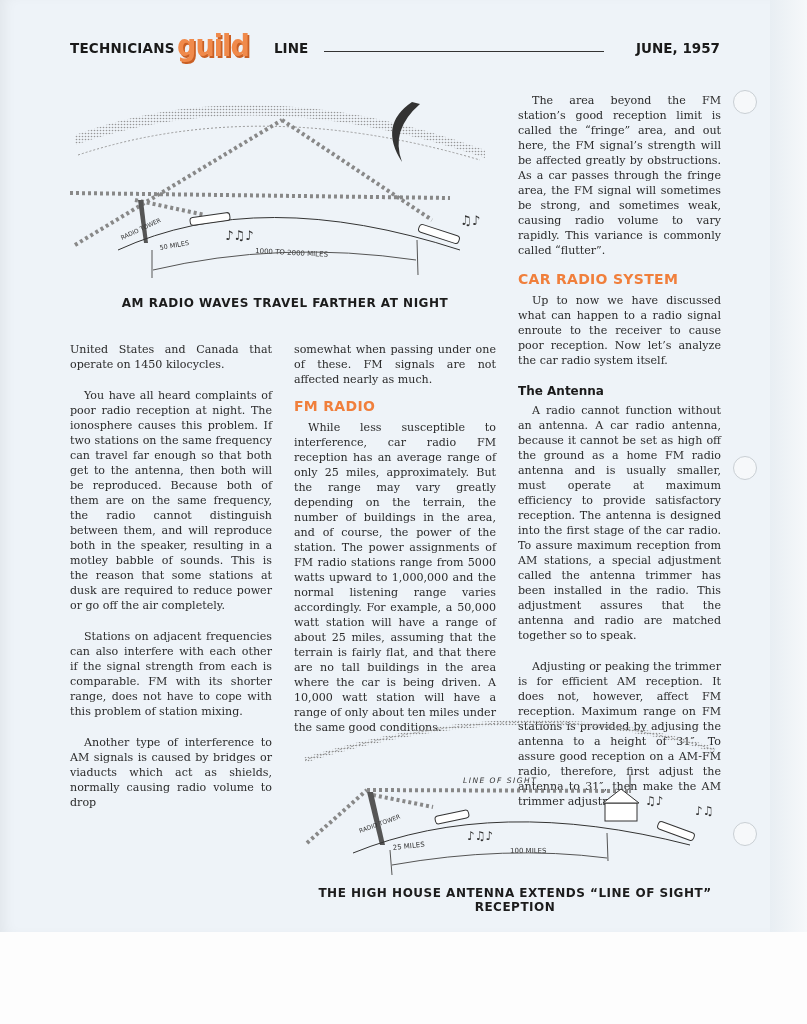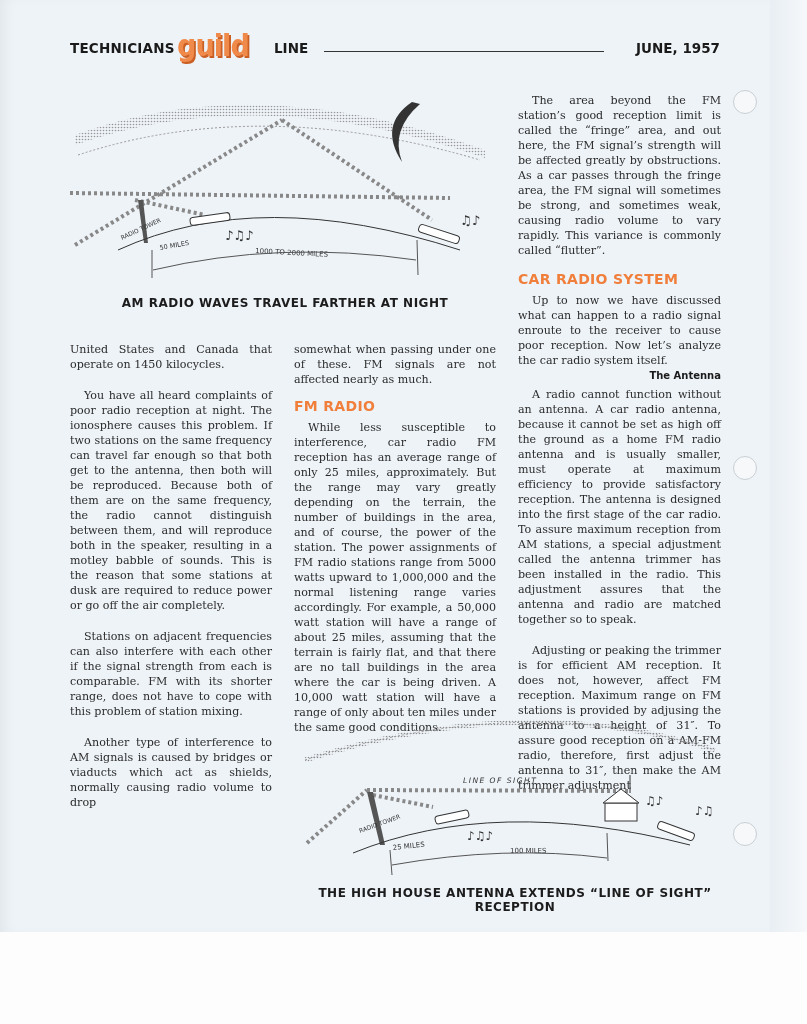--- a/index.html
+++ b/index.html
@@ -35,21 +35,21 @@
     .hdr-rule { position: absolute; left: 254px; top: 17px; width: 280px; border-top: 1px solid #333; }
     .hdr-date { position: absolute; right: 0; top: 6px; font-size: 13.5px; color: #1a1a1a; }
 
     .col { position: absolute; font-size: 11.1px; line-height: 15px; text-align: justify; color: #2b2b2b; }
     .col p { margin: 0 0 16px 0; text-indent: 14px; }
     .col p.noindent { text-indent: 0; }
     .orange-head {
       font-family: "DejaVu Sans", sans-serif; font-weight: bold; color: #f07f3c;
       text-align: left; font-size: 14px; margin: 0 0 6px 0; letter-spacing: 0.3px;
     }
-    .sub-head { font-family: "DejaVu Sans", sans-serif; font-weight: bold; font-size: 10px; color: #1a1a1a; margin: 0 0 4px 0; text-align: right; }
+    .sub-head { font-family: "DejaVu Sans", sans-serif; font-weight: bold; font-size: 12px; color: #1a1a1a; margin: 0 0 4px 0; text-align: left; }
     .caption {
       position: absolute; font-family: "DejaVu Sans", sans-serif; font-weight: bold;
       font-size: 12px; letter-spacing: 0.5px; color: #1c1c1c; text-align: center;
     }
     svg text { font-family: "DejaVu Sans", sans-serif; }
   </style>
 </head>
 <body>
 
 <div class="page">
@@ -110,21 +110,21 @@
 
   <div class="col" style="left:294px;top:342px;width:202px;">
     <p class="noindent" style="margin-bottom:12px;">somewhat when passing under one of these. FM signals are not affected nearly as much.</p>
     <div class="orange-head">FM RADIO</div>
     <p>While less susceptible to interference, car radio FM reception has an average range of only 25 miles, approximately. But the range may vary greatly depending on the terrain, the number of buildings in the area, and of course, the power of the station. The power assignments of FM radio stations range from 5000 watts upward to 1,000,000 and the normal listening range varies accordingly. For example, a 50,000 watt station will have a range of about 25 miles, assuming that the terrain is fairly flat, and that there are no tall buildings in the area where the car is being driven. A 10,000 watt station will have a range of only about ten miles under the same good conditions.</p>
   </div>
 
   <div class="col" style="left:518px;top:93px;width:203px;">
     <p style="margin-bottom:14px;">The area beyond the FM station’s good reception limit is called the “fringe” area, and out here, the FM signal’s strength will be affected greatly by obstructions. As a car passes through the fringe area, the FM signal will sometimes be strong, and sometimes weak, causing radio volume to vary rapidly. This variance is commonly called “flutter”.</p>
     <div class="orange-head">CAR RADIO SYSTEM</div>
-    <p style="margin-bottom:0;">Up to now we have discussed what can happen to a radio signal enroute to the receiver to cause poor reception. Now let’s analyze the car radio system itself.</p>
+    <p style="margin-bottom:16px;">Up to now we have discussed what can happen to a radio signal enroute to the receiver to cause poor reception. Now let’s analyze the car radio system itself.</p>
     <div class="sub-head">The Antenna</div>
     <p>A radio cannot function without an antenna. A car radio antenna, because it cannot be set as high off the ground as a home FM radio antenna and is usually smaller, must operate at maximum efficiency to provide satisfactory reception. The antenna is designed into the first stage of the car radio. To assure maximum reception from AM stations, a special adjustment called the antenna trimmer has been installed in the radio. This adjustment assures that the antenna and radio are matched together so to speak.</p>
     <p>Adjusting or peaking the trimmer is for efficient AM reception. It does not, however, affect FM reception. Maximum range on FM stations is provided by adjusing the antenna to a height of 31″. To assure good reception on a AM-FM radio, therefore, first adjust the antenna to 31″, then make the AM trimmer adjustment</p>
   </div>
 
   <svg style="position:absolute;left:295px;top:705px" width="440" height="170" viewBox="0 0 440 170">
     <path d="M10 55 Q 230 -15 420 45" stroke="url(#dots)" stroke-width="5" fill="none"></path>
     <path d="M10 55 Q 230 -15 420 45" stroke="#9a9a9a" stroke-width="1" stroke-dasharray="2 2" fill="none"></path>
     <g stroke="#888" stroke-width="4" stroke-dasharray="3 3" fill="none">
       <line x1="12" y1="138" x2="72" y2="85"></line>

